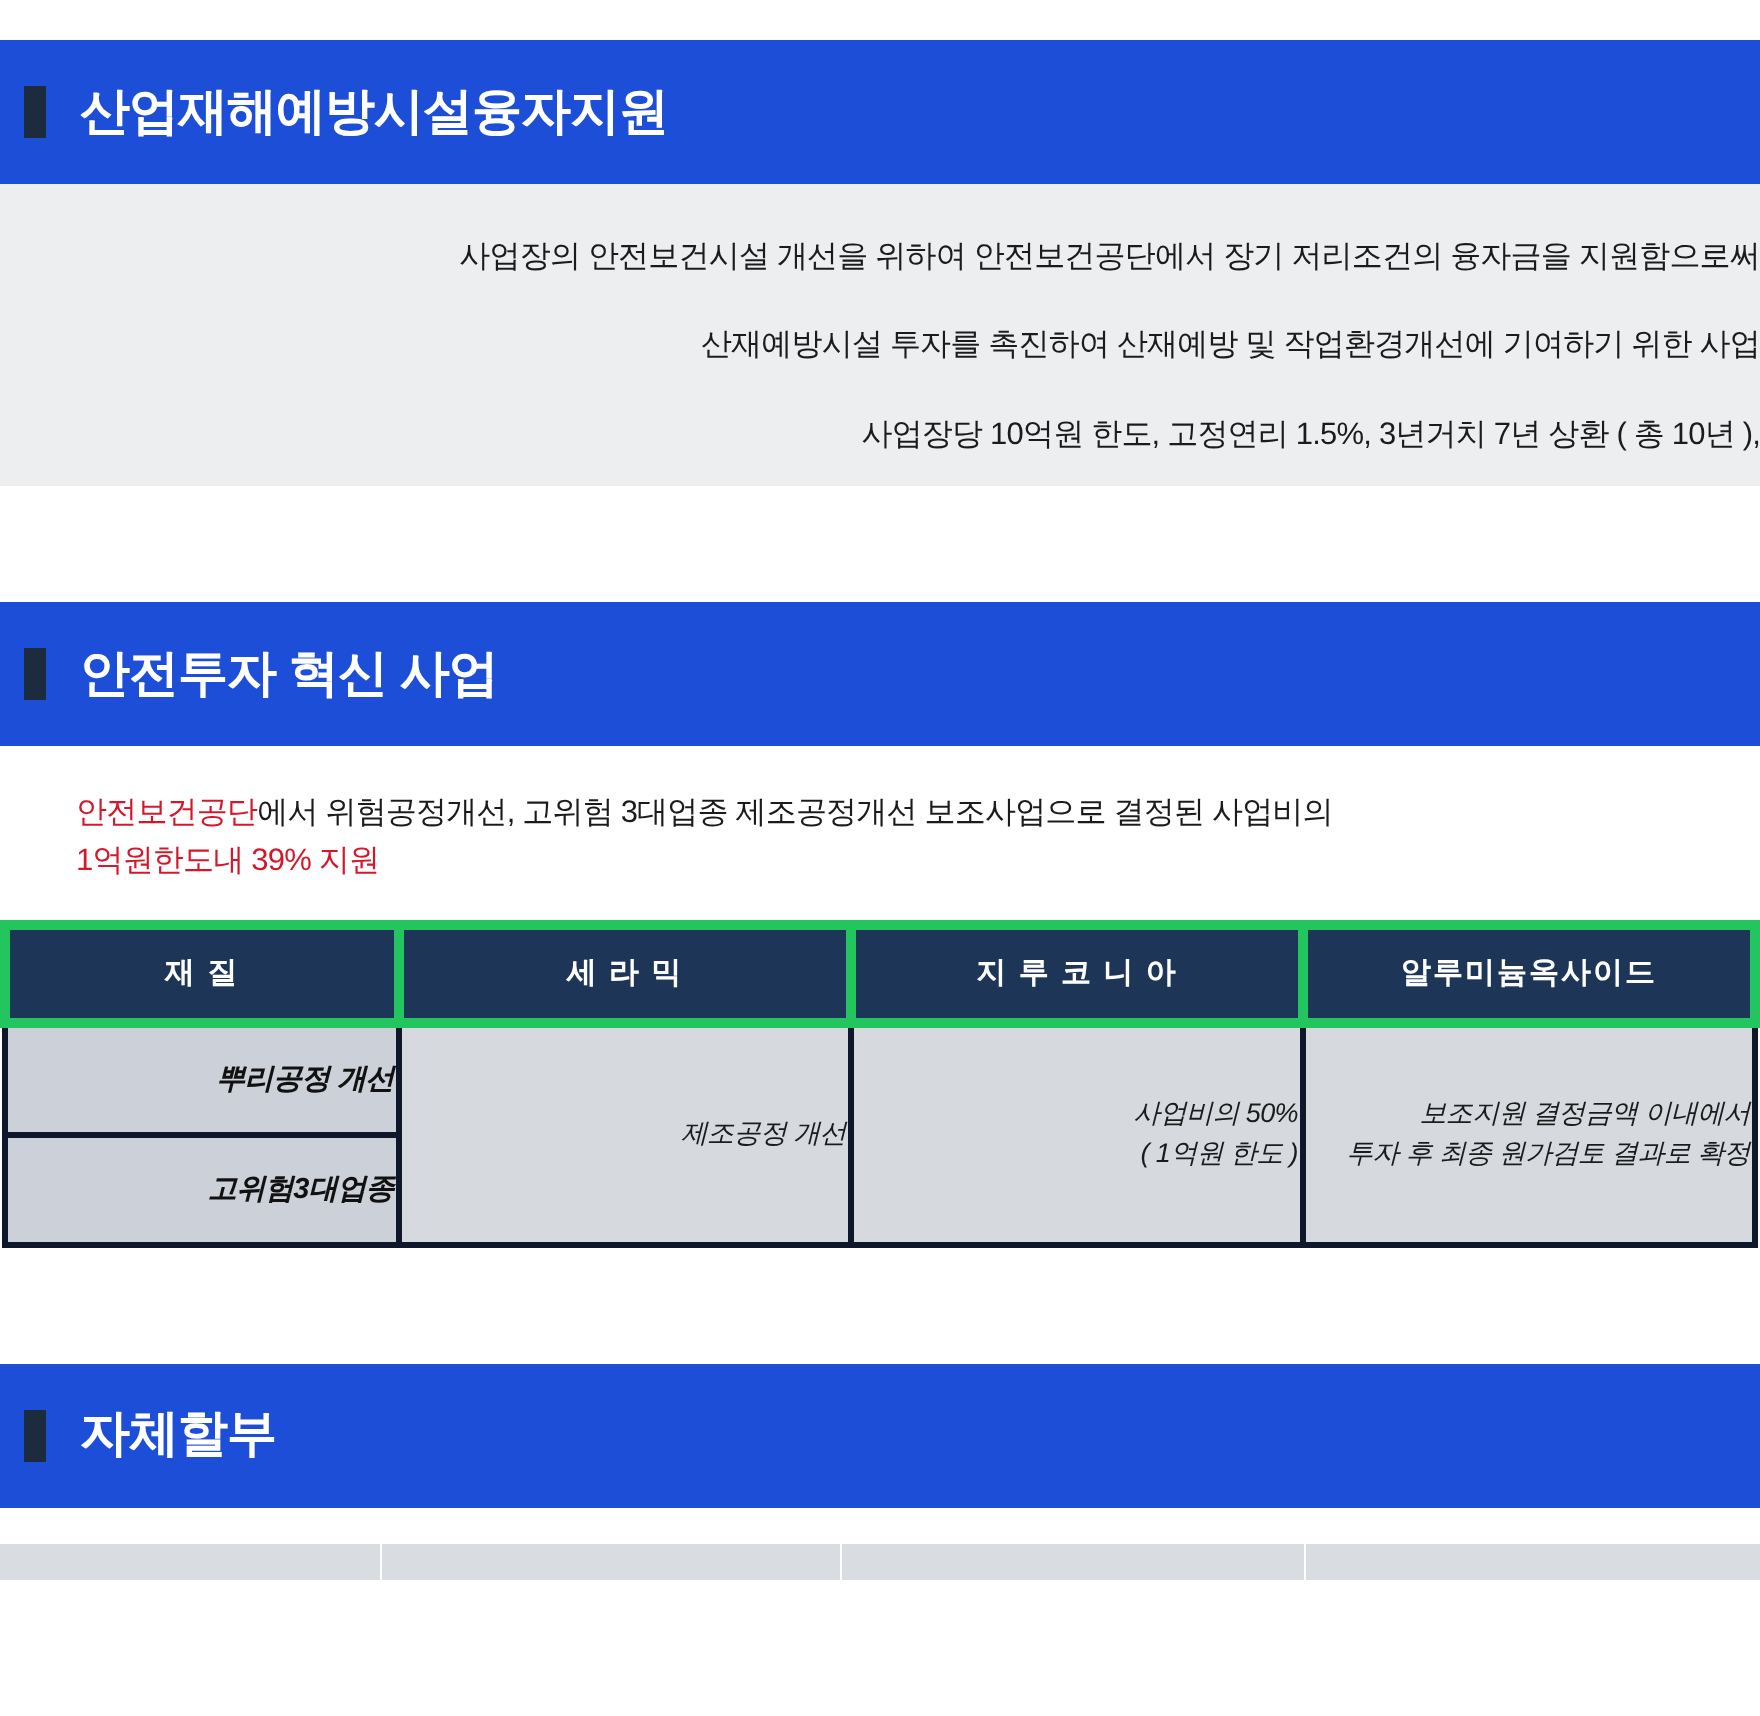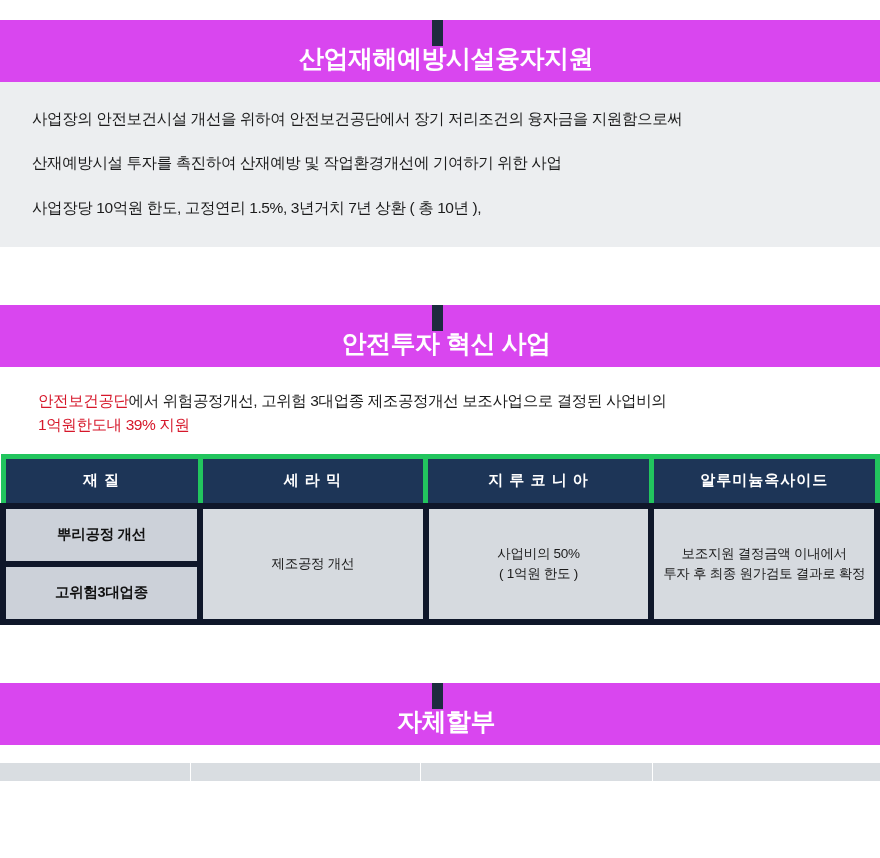--- a/index.html
+++ b/index.html
@@ -23,23 +23,22 @@
   
   .section-header {
     position: relative;
     width: 880px;
     box-sizing: border-box;
     display: flex;
     align-items: center;
     padding-left: 12px;
   }
   .section-header.red {
-    background: #d946ef;
-    height: 62px;
-    flex-direction: column;
+    background: #1d4ed8;
+    height: 72px;
   }
   .header-marker {
     width: 11px;
     height: 26px;
     background: #1d2b3f;
     margin-right: 17px;
     flex: 0 0 auto;
   }
   .header-title {
     color: #ffffff;
@@ -48,21 +47,22 @@
     letter-spacing: -0.5px;
     line-height: 1;
     white-space: nowrap;
   }
 
   
   .grey-block {
     width: 880px;
     background: #eceef0;
     box-sizing: border-box;
-    padding: 26px 0 26px 32px;
+    padding: 26px 0 12px 32px;
+    text-align: right;
   }
   .body-line {
     color: #1b1b1b;
     font-size: 15.5px;
     line-height: 1.45;
     letter-spacing: -0.4px;
     margin-bottom: 22px;
     white-space: nowrap;
   }
   .body-line.tight {
@@ -113,26 +113,27 @@
     letter-spacing: 1px;
     height: 42px;
     border: 5px solid #22c55e;
     text-align: center;
     vertical-align: middle;
   }
   table.data-table th.first-col {
     width: 190px;
   }
   table.data-table td {
-    border: 6px solid #0f172a;
-    text-align: center;
+    border: 3px solid #0f172a;
+    text-align: right;
     vertical-align: middle;
     font-size: 13.5px;
     color: #1b1b1b;
     letter-spacing: -0.3px;
+    font-style: italic;
   }
   table.data-table td.rowhead {
     background: #ccd1d9;
     font-weight: bold;
     font-size: 14.5px;
     height: 50px;
     color: #111111;
     letter-spacing: -0.3px;
   }
   table.data-table td.cell {

